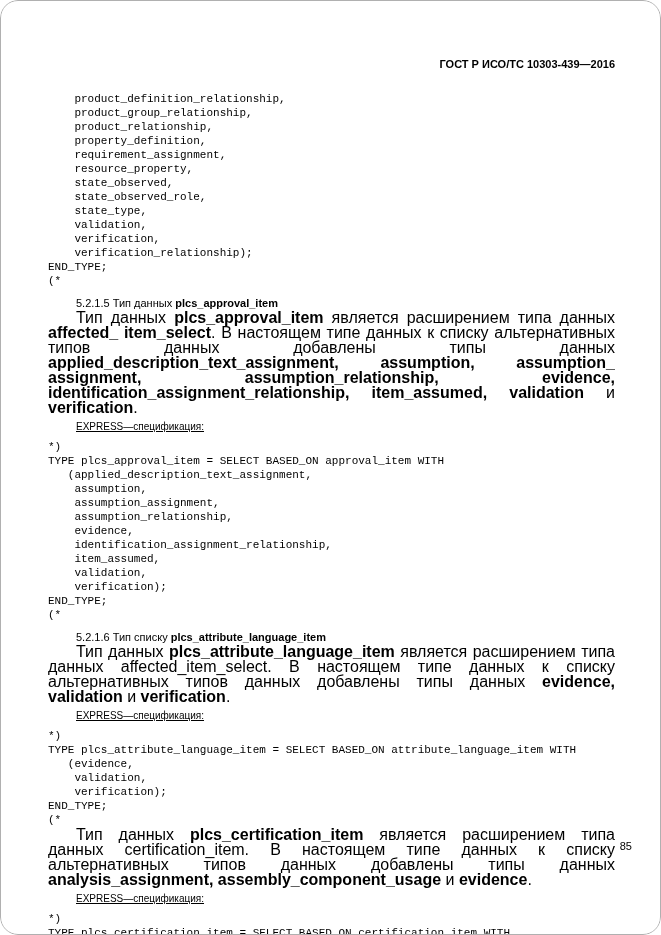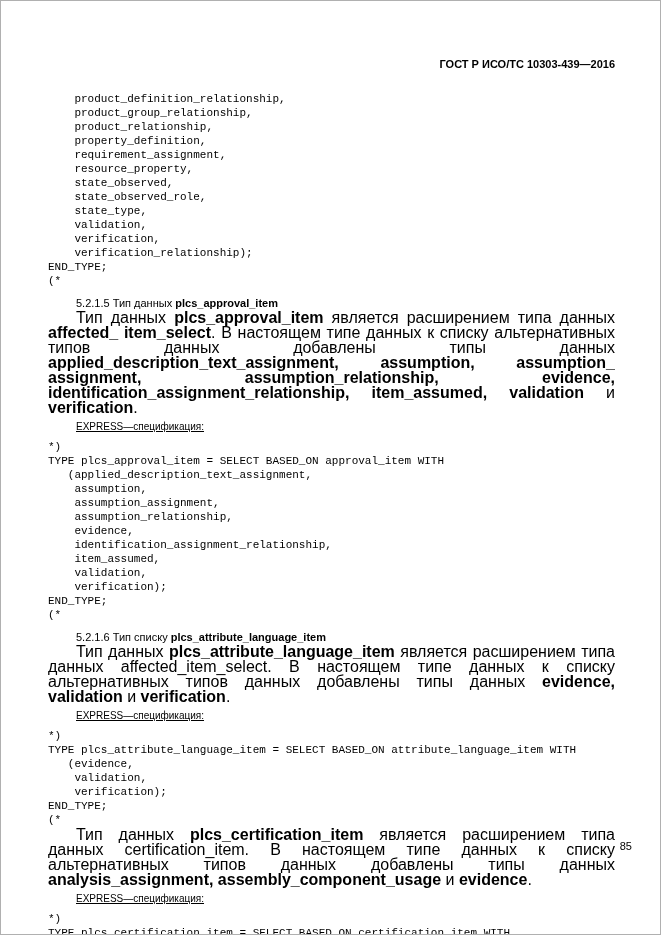--- a/index.html
+++ b/index.html
@@ -1,15 +1,15 @@
 <!DOCTYPE html>
 <html lang="ru"><head>
 <meta charset="utf-8">
 <style>
-  * { margin: 0; padding: 0; box-sizing: border-box; }
+  * { margin: 0; padding: 0; box-sizing: border-box; border-radius: 18px; }
   html, body { width: 661px; height: 935px; }
   body {
     background: #ffffff;
     color: #000000;
     font-family: "Liberation Sans", "DejaVu Sans", sans-serif;
   }
   .page {
     position: relative;
     width: 661px;
     height: 935px;

